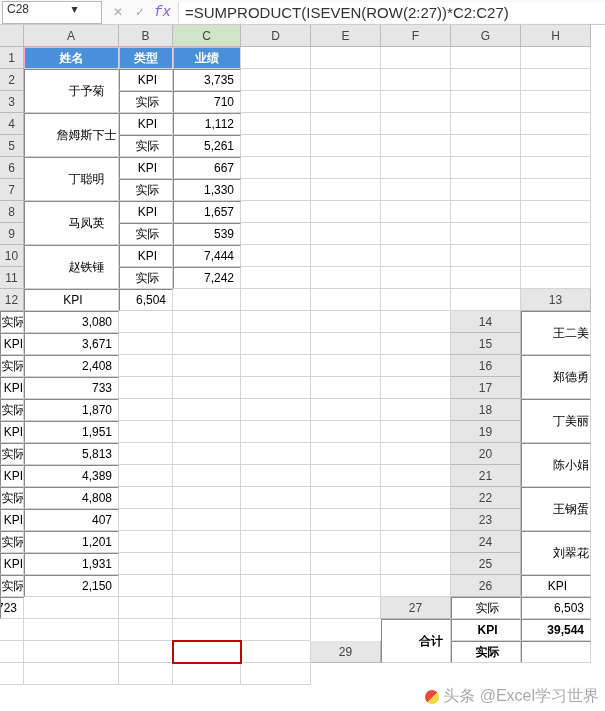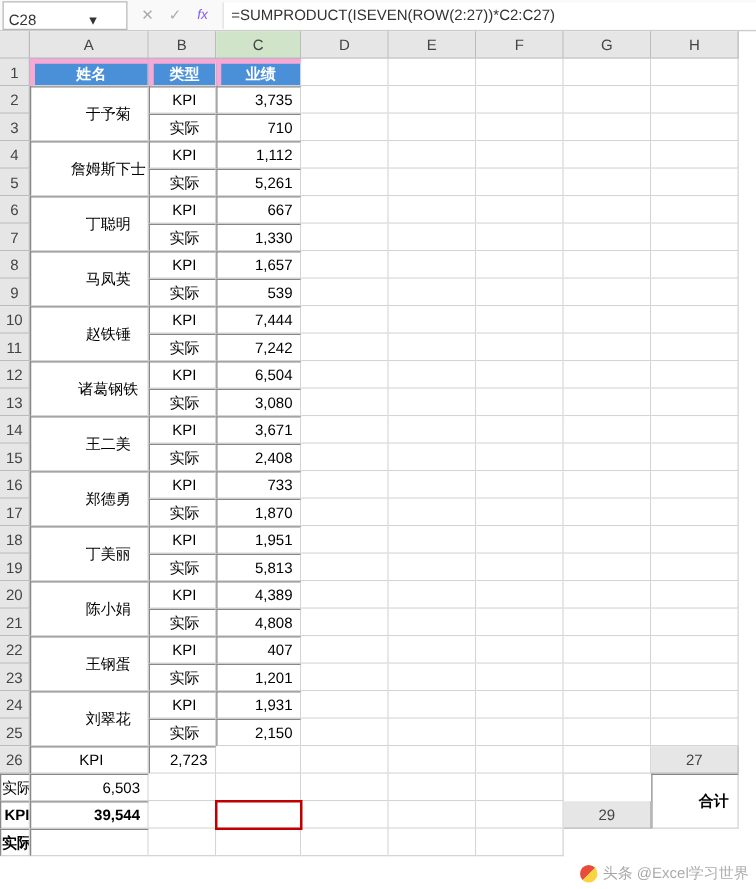--- a/index.html
+++ b/index.html
@@ -18,40 +18,40 @@
       height: 25px;
       border-bottom: 1px solid #ccc;
       background: #f9f9f9;
     }
     .name-box {
       width: 100px;
       height: 23px;
       border: 1px solid #b7b7b7;
       background: #fff;
       display: flex;
-      align-items: flex-end;
+      align-items: flex-start;
       padding: 0 4px;
       margin-left: 2px;
       position: relative;
     }
     .name-box span { flex:1; font-size: 12px; color: #333; }
     .name-dd { width:12px; text-align:center; color:#666; font-size:10px; }
     .fb-btns {
       display: flex;
       gap: 6px;
       padding: 0 8px;
       color: #999;
       align-items: center;
     }
     .fb-btn { width:16px; text-align:center; font-size:12px; color:#aaa; }
-    .fx { font-style: italic; font-family: Liberation Sans, sans-serif; color:#8b5cf6; font-size:11px;}
+    .fx { font-style: italic; font-family: Liberation Mono, monospace; color:#8b5cf6; font-size:14px;}
     .formula-text {
       flex: 1;
       padding-left: 6px;
-      font-size: 12px;
+      font-size: 15px;
       color: #333;
       background: #fff;
       height: 21px;
       line-height: 21px;
       border-left: 1px solid #ddd;
     }
     .sheet-area {
       display: grid;
       grid-template-columns: 24px 95px 54px 68px 70px 70px 70px 70px 70px;
       grid-auto-rows: 22px;
@@ -80,21 +80,21 @@
       background: #e6e6e6 !important;
       color: #444;
       border-color:#bbb !important;
       justify-content: center;
     }
     .row-head.sel { background:#cfe4c8 !important;margin-top:36px; }
     .data-header {
       background: #4a90d9 !important;
       color: #fff;
       font-weight: bold;
-      border: 4px solid #f9a8d4;
+      border: 1px solid #f9a8d4;
     }
     .data-cell {
       border: 1px solid #888;
       justify-content: flex-start;
       padding-left: 3px;
     }
     .data-cell.num { justify-content:flex-end; padding-right:6px; padding-left:0;}
     .data-cell.ctr { justify-content:center; }
     .merged { grid-row: span 2; padding-left: 30px; }
     .bold { font-weight:bold; }
@@ -102,21 +102,21 @@
       position: absolute;
       border: 2.5px solid #c00000;
       box-shadow: inset 0 0 0 1px #fff;
       pointer-events: none;
       z-index: 5;
     }
     .watermark {
       position:absolute;
       bottom: 4px;
       right: 6px;
-      font-size: 12px;
+      font-size: 16px;
       color: rgba(0,0,0,.35);
       display:flex;
       align-items:center;
       gap:4px;
       z-index: 20;
     }
     .watermark .logo {
       width:14px; height:14px; border-radius:50%;
       background: linear-gradient(135deg,#e74c3c 50%,#f9d342 50%);
       display:inline-block;
@@ -236,21 +236,20 @@
     <div></div>
     <div class="row-head">11</div>
     <div class="data-cell">实际</div>
     <div class="data-cell num">7,242</div>
     <div></div>
     <div></div>
     <div></div>
     <div></div>
     <div></div>
     <div class="row-head">12</div>
-    <div class="data-cell ctr merged">诸葛钢铁</div>
     <div class="data-cell">KPI</div>
     <div class="data-cell num">6,504</div>
     <div></div>
     <div></div>
     <div></div>
     <div></div>
     <div></div>
     <div class="row-head">13</div>
     <div class="data-cell">实际</div>
     <div class="data-cell num">3,080</div>

